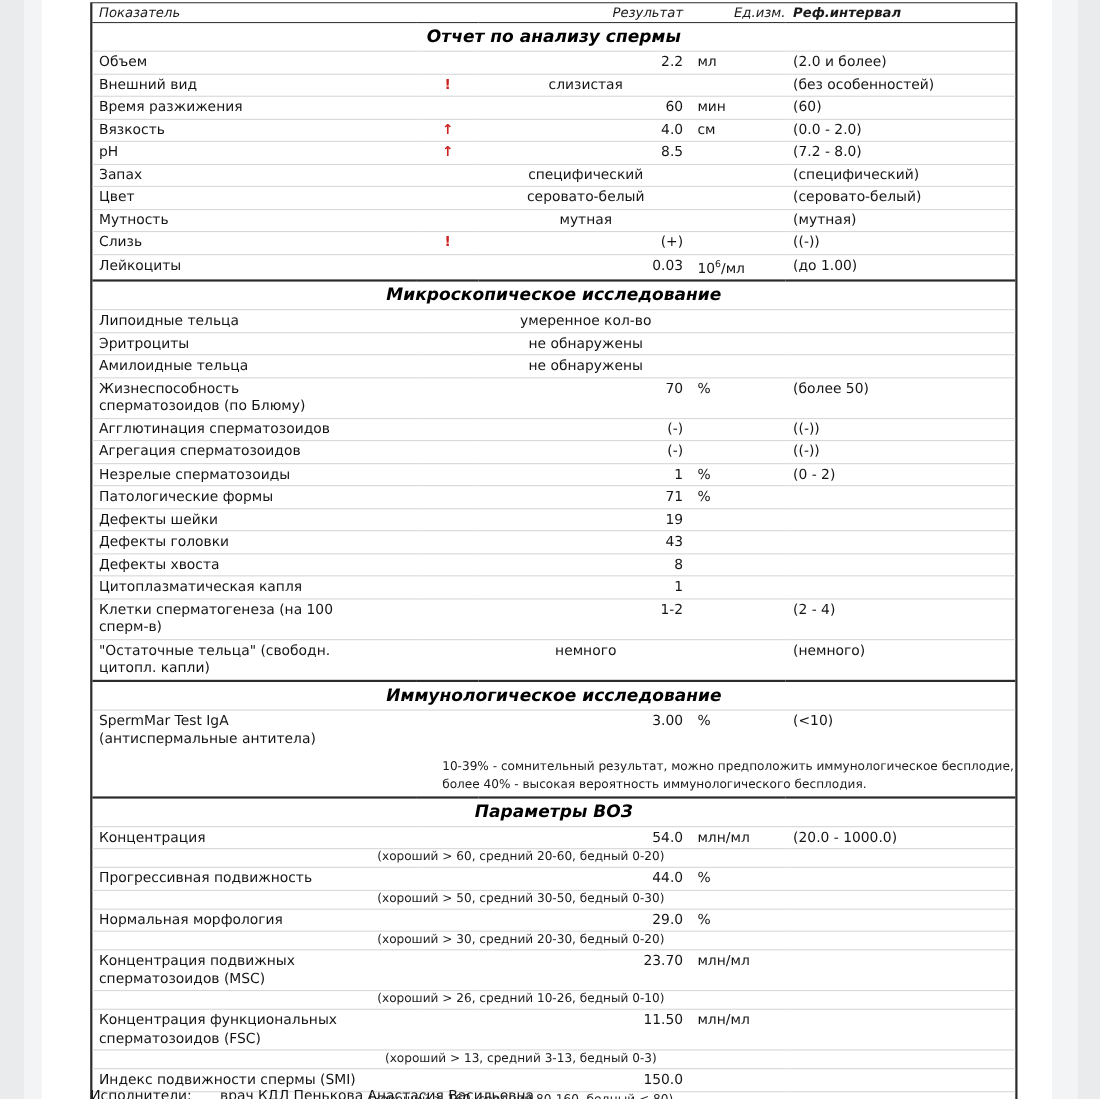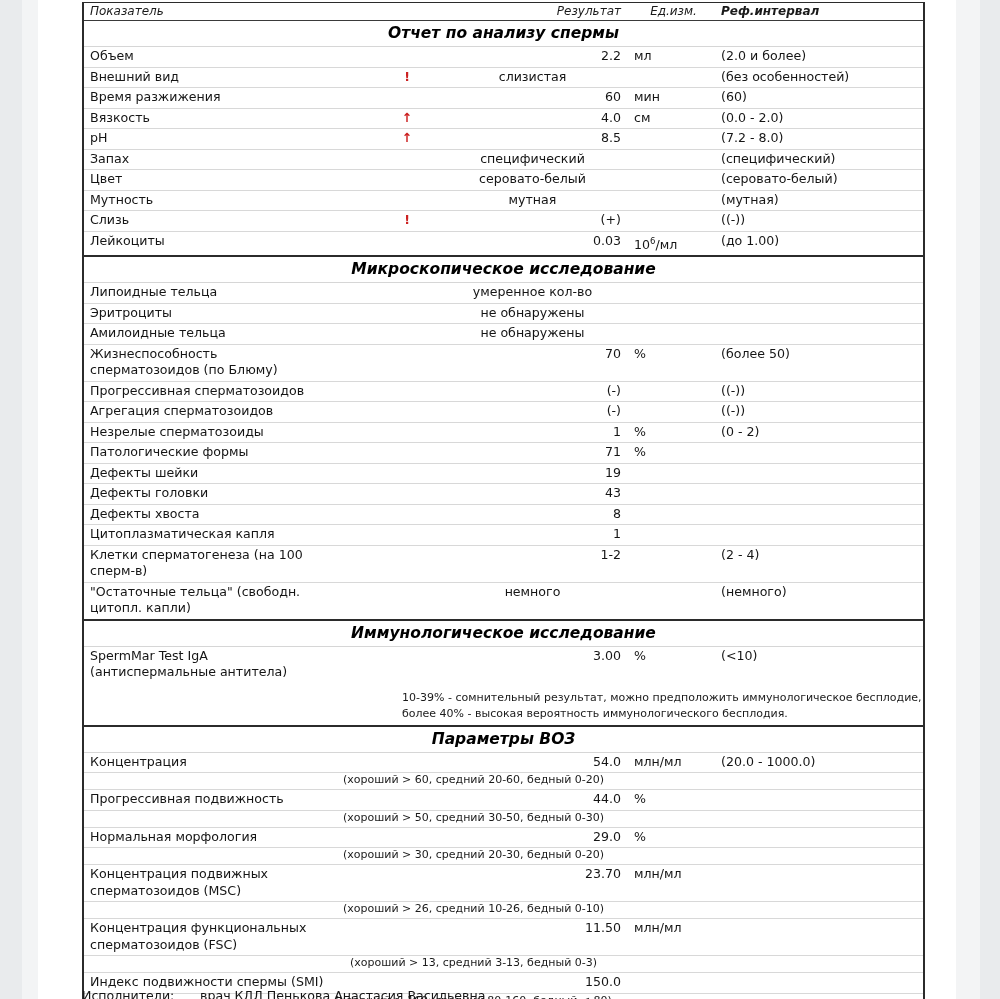--- a/index.html
+++ b/index.html
@@ -37,21 +37,21 @@
   col.c-unit{width:84px;}
   col.c-ref{width:209px;}
 
   
   tr.hdr td{
     font-style:italic;font-size:12px;padding:1px 0 2px 0;
     border-bottom:1px solid #3a3a3a;color:#1a1a1a;
   }
   tr.hdr td.n{padding-left:6px;}
   tr.hdr td.v{text-align:right;padding-right:9px;margin-top:32px;}
-  tr.hdr td.u{text-align:center;padding-left:3px;}
+  tr.hdr td.u{text-align:right;padding-left:3px;}
   tr.hdr td.r{text-align:left;padding-left:7px;font-weight:bold;}
 
   
   tr.sect td{
     text-align:center;font-weight:bold;font-style:italic;font-size:15.5px;
     padding:3px 0 4px 0;color:#000;
     border-bottom:1px solid #d6d6d6;
   }
   tr.sect.topline td{border-top:2px solid #2b2b2b;}
 
@@ -208,21 +208,21 @@
               <td class="r"></td>
             </tr>
             <tr class="row">
               <td class="n">Жизнеспособность<br>сперматозоидов (по Блюму)</td>
               <td class="f"></td>
               <td class="v">70</td>
               <td class="u">%</td>
               <td class="r">(более 50)</td>
             </tr>
             <tr class="row">
-              <td class="n">Прогрессивная сперматозоидов</td>
+              <td class="n">Агглютинация сперматозоидов</td>
               <td class="f"></td>
               <td class="v">(-)</td>
               <td class="u"></td>
               <td class="r">((-))</td>
             </tr>
             <tr class="row">
               <td class="n">Агрегация сперматозоидов</td>
               <td class="f"></td>
               <td class="v">(-)</td>
               <td class="u"></td>

